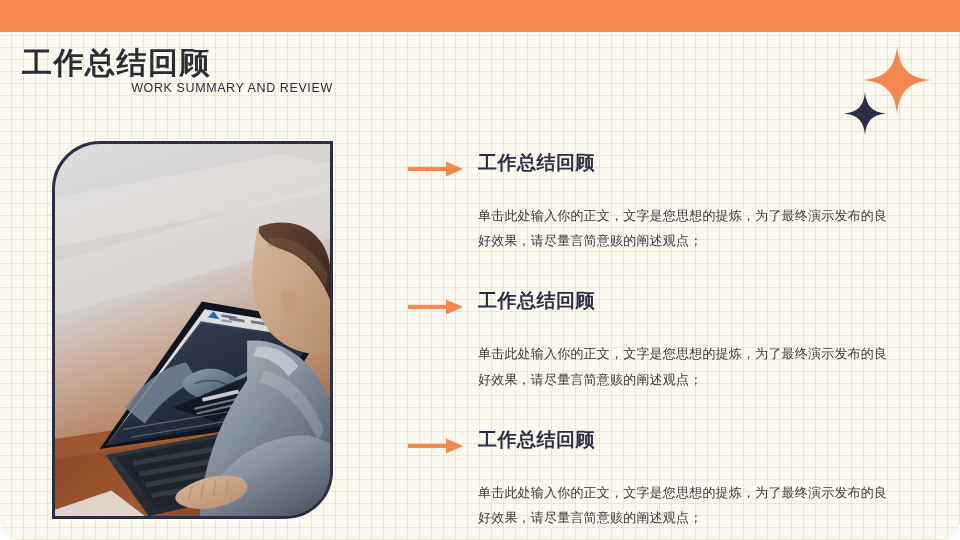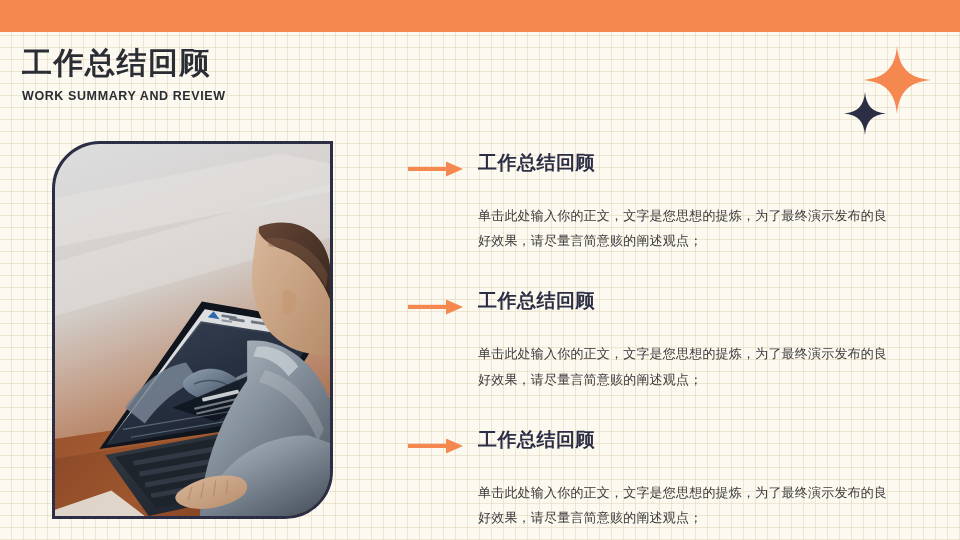--- a/index.html
+++ b/index.html
@@ -12,20 +12,21 @@
 
   #slide {
     position:relative;
     width:960px; height:540px;
     background-color:#FCF9F0;
     background-image:
       linear-gradient(to right, rgba(226,212,186,0.55) 1px, transparent 1px),
       linear-gradient(to bottom, rgba(226,212,186,0.55) 1px, transparent 1px);
     background-size:12px 12px;
     background-position:-1px -1px;
+    border-radius:19px;
   }
 
   
   #top-bar {
     position:absolute; top:0; left:0;
     width:960px; height:32px;
     background:#F5884F;
   }
 
   
@@ -34,25 +35,26 @@
     width:420px;
   }
   #page-title {
     font-size:30px;
     font-weight:bold;
     color:#2A2D33;
     letter-spacing:1.5px;
     line-height:1.15;
   }
   #page-subtitle {
-    margin-top:8px;
+    margin-top:0;
     font-size:12.5px;
-    font-weight:bold;
+    font-weight:normal;
     color:#2A2D33;
     letter-spacing:0.6px;
+    text-align:center;
   }
 
   
   #sparkles {
     position:absolute; left:835px; top:42px;
     width:120px; height:100px;
     pointer-events:none;
   }
 
   

